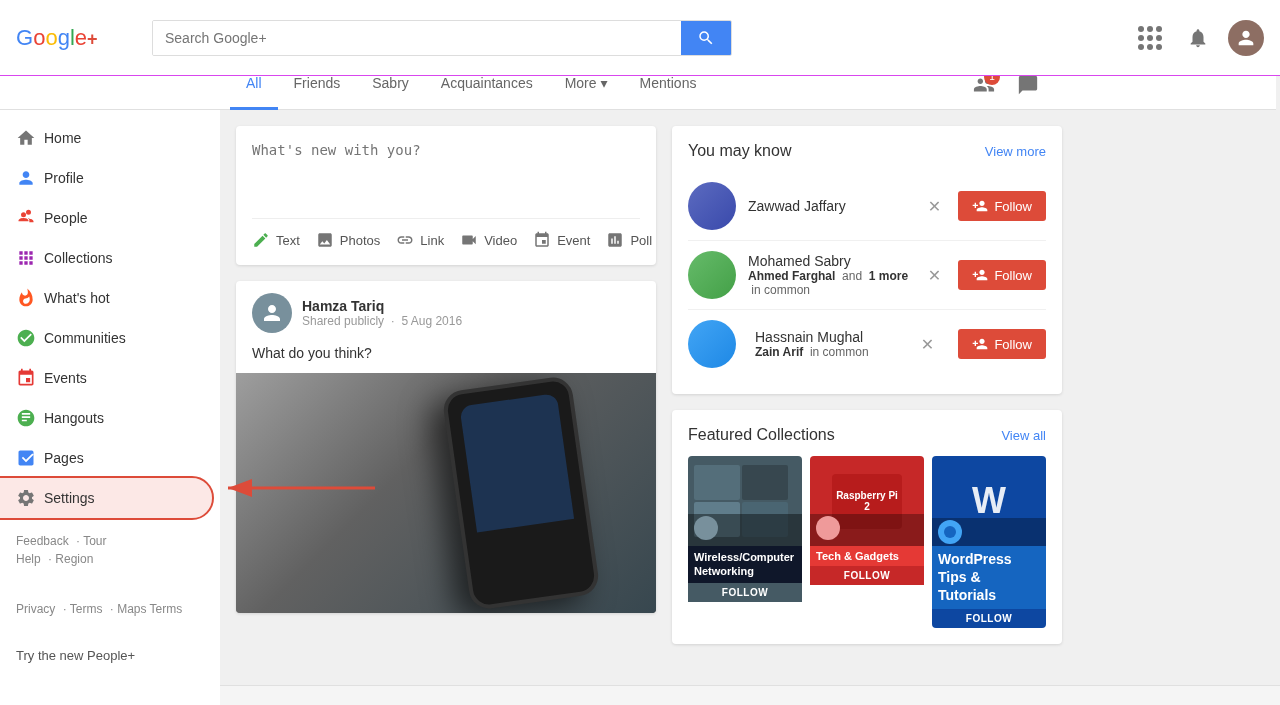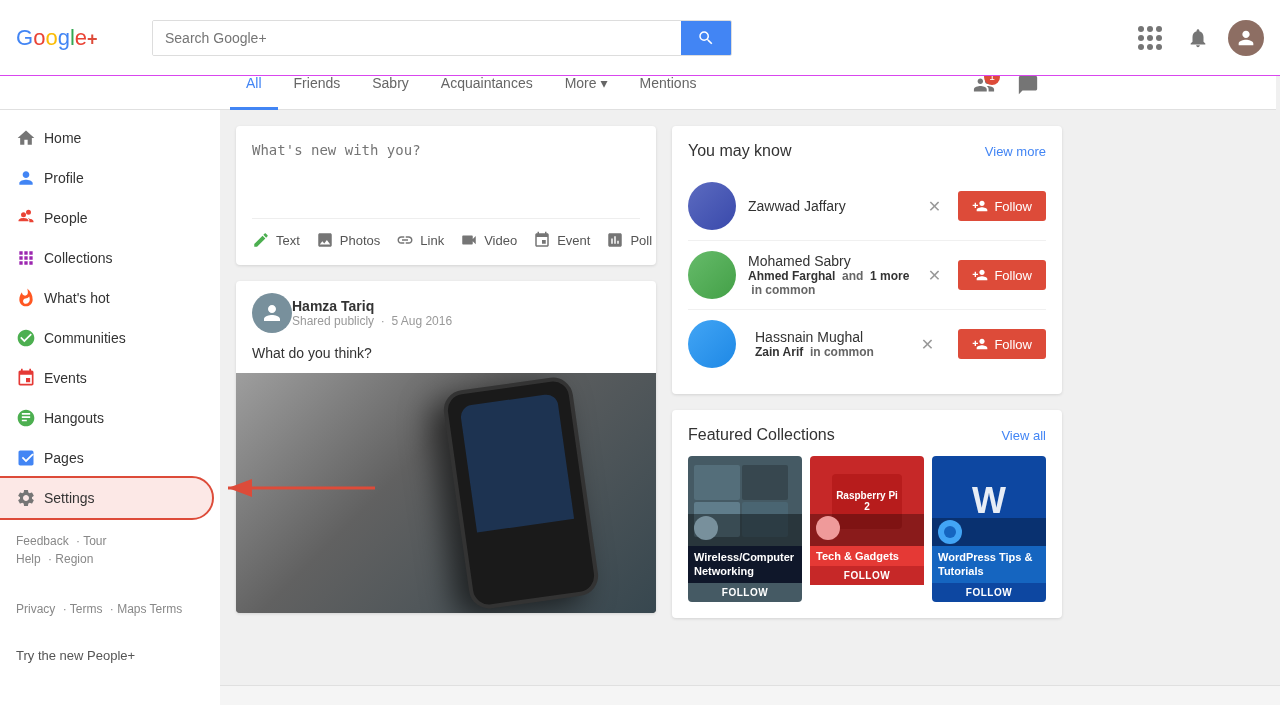--- a/index.html
+++ b/index.html
@@ -245,20 +245,21 @@
     .post-card {
       background: white;
       border-radius: 4px;
       box-shadow: 0 1px 3px rgba(0,0,0,0.12);
       overflow: hidden;
     }
     .post-header {
       display: flex;
       align-items: center;
       padding: 12px 16px;
+      gap: 10px;
     }
     .post-avatar {
       width: 40px; height: 40px;
       border-radius: 50%;
       background: #9e9e9e;
       display: flex; align-items: center; justify-content: center;
       color: white;
       font-size: 16px;
       flex-shrink: 0;
     }
@@ -321,21 +322,21 @@
     }
     .person-row:last-child { border-bottom: none; gap: 19px; }
     .person-avatar {
       width: 48px; height: 48px;
       border-radius: 50%;
       flex-shrink: 0;
       overflow: hidden;
     }
     .person-info { flex: 1; }
     .person-name { font-size: 14px; color: #333; font-weight: 500; }
-    .person-common { font-size: 12px; color: #666; font-weight: bold; }
+    .person-common { font-size: 12px; color: #666; }
     .person-common strong { color: #333; }
 
     .dismiss-btn {
       background: none;
       border: none;
       color: #999;
       cursor: pointer;
       font-size: 16px;
       width: 24px; height: 24px;
       display: flex; align-items: center; justify-content: center;
@@ -786,21 +787,21 @@
         <div class="collection-card">
           <div style="width: 100%; height: 90px; background: #0d47a1; position: relative; overflow: hidden; display: flex; align-items: center; justify-content: center;">
             <div style="font-size: 36px; color: rgba(255,255,255,0.9); font-weight: bold;">W</div>
             <div style="position: absolute; bottom: 0; left: 0; right: 0; background: rgba(0,0,0,0.3); padding: 2px 6px;">
               <div style="width: 24px; height: 24px; border-radius: 50%; background: #42a5f5; display: inline-block; display: flex; align-items: center; justify-content: center;">
                 <div style="width: 12px; height: 12px; background: #1565c0; border-radius: 50%;"></div>
               </div>
             </div>
           </div>
           <div style="background: #1565c0; padding: 4px 6px;">
-            <div style="font-size: 11px; color: white; font-weight: 600; line-height: 1.3;">WordPress Tips &amp; Tutorials</div>
+            <div style="font-size: 14px; color: white; font-weight: 600; line-height: 1.3;">WordPress Tips &amp; Tutorials</div>
           </div>
           <div style="background: #0d47a1; text-align: center; padding: 4px; font-size: 10px; font-weight: 700; color: white; letter-spacing: 0.5px;">FOLLOW</div>
         </div>
       </div>
     </div>
 
   </div>
 </div>
 
 <div class="status-bar">

